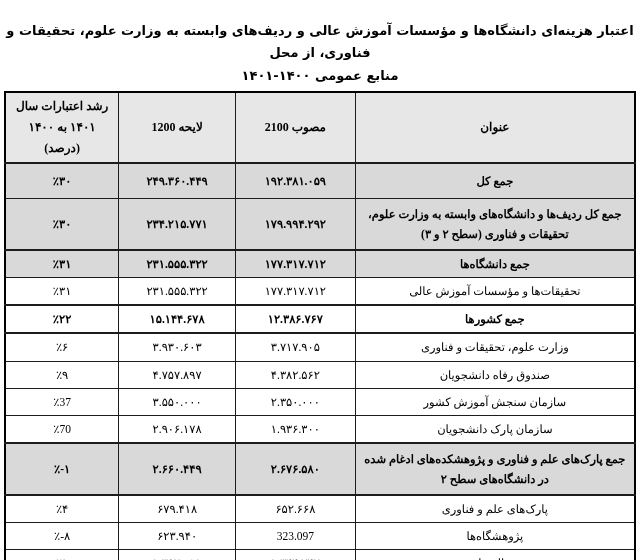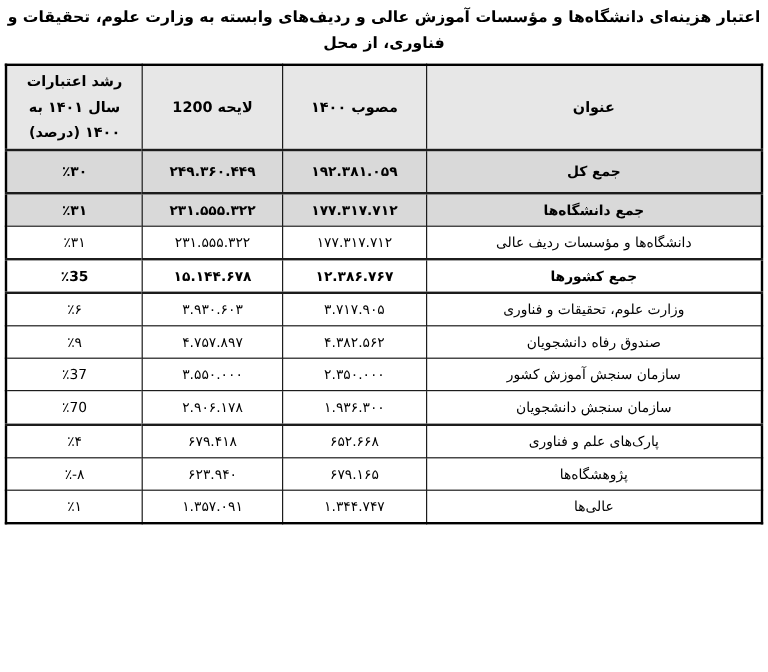--- a/index.html
+++ b/index.html
@@ -4,36 +4,36 @@
 <style>
   html,body{margin:0;padding:0;background:#ffffff;}
   body{
     width:640px;height:560px;overflow:hidden;
     font-family:"DejaVu Sans",sans-serif;
     color:#000;
   }
   .page{width:640px;height:560px;direction:rtl;}
   .title{
     direction:rtl;text-align:center;font-weight:bold;
-    font-size:13px;line-height:1.72;padding-top:4px;
+    font-size:13px;line-height:1.72;padding-top:20px;
   }
   table{
     width:632px;margin:4px auto 0 auto;
     border-collapse:collapse;table-layout:fixed;direction:rtl;
     border:2px solid #000;
   }
   col.c-title{width:278px;}
   col.c-approved{width:119px;}
   col.c-bill{width:116px;}
   col.c-growth{width:113px;}
   th,td{
     border:1px solid #1c1c1c;
     text-align:center;vertical-align:middle;
     padding:3px 5px;
-    font-size:11.5px;line-height:1.75;
+    font-size:11.5px;line-height:1.75;font-family:Liberation Serif, serif;
   }
   thead th{
     height:62px;font-weight:bold;font-size:12px;
     background:var(--header-shade,#e7e7e7);
     border-bottom-width:2px;
   }
   tbody td{height:20px;}
   tr.size-md td{height:28px;}
   tr.size-lg td{height:44px;}
   tr.shaded td{background:var(--row-shade,#d9d9d9);}
@@ -41,95 +41,108 @@
   tr.thick-top td{border-top-width:2px;}
   td.num{direction:ltr;}
 </style>
 </head>
 <body>
 
 <div class="page">
 
   <div class="title">
     <div>اعتبار هزینه‌ای دانشگاه‌ها و مؤسسات آموزش عالی و ردیف‌های وابسته به وزارت علوم، تحقیقات و فناوری، از محل</div>
+    <div>منابع عمومی ۱۴۰۰-۱۴۰۱</div>
   </div>
 
   <table>
     <colgroup>
       <col class="c-title">
         <col class="c-approved">
         <col class="c-bill">
         <col class="c-growth">
     </colgroup>
     <thead>
       <tr>
         <th>عنوان</th>
-        <th>مصوب ۱۴۰۰</th>
+        <th>مصوب 2100</th>
         <th>لایحه 1200</th>
         <th>رشد اعتبارات سال ۱۴۰۱ به ۱۴۰۰ (درصد)</th>
       </tr>
     </thead>
     <tbody id="table-body">
         <tr class="shaded bold size-md">
           <td>جمع کل</td>
           <td class="num" dir="ltr">۱۹۲.۳۸۱.۰۵۹</td>
           <td class="num" dir="ltr">۲۴۹.۳۶۰.۴۴۹</td>
           <td class="num" dir="ltr">٪۳۰</td>
         </tr>
+        <tr class="shaded bold size-lg">
+          <td>جمع کل ردیف‌ها و دانشگاه‌های وابسته به وزارت علوم، تحقیقات و فناوری (سطح ۲ و ۳)</td>
+          <td class="num" dir="ltr">۱۷۹.۹۹۴.۲۹۲</td>
+          <td class="num" dir="ltr">۲۳۴.۲۱۵.۷۷۱</td>
+          <td class="num" dir="ltr">٪۳۰</td>
+        </tr>
         <tr class="shaded bold thick-top">
           <td>جمع دانشگاه‌ها</td>
           <td class="num" dir="ltr">۱۷۷.۳۱۷.۷۱۲</td>
           <td class="num" dir="ltr">۲۳۱.۵۵۵.۳۲۲</td>
           <td class="num" dir="ltr">٪۳۱</td>
         </tr>
         <tr class="">
-          <td>دانشگاه‌ها و مؤسسات ردیف عالی</td>
+          <td>تحقیقات‌ها و مؤسسات آموزش عالی</td>
           <td class="num" dir="ltr">۱۷۷.۳۱۷.۷۱۲</td>
           <td class="num" dir="ltr">۲۳۱.۵۵۵.۳۲۲</td>
           <td class="num" dir="ltr">٪۳۱</td>
         </tr>
         <tr class="bold thick-top">
           <td>جمع کشور‌ها</td>
           <td class="num" dir="ltr">۱۲.۳۸۶.۷۶۷</td>
           <td class="num" dir="ltr">۱۵.۱۴۴.۶۷۸</td>
-          <td class="num" dir="ltr">٪35</td>
+          <td class="num" dir="ltr">٪۲۲</td>
         </tr>
         <tr class="thick-top">
           <td>وزارت علوم، تحقیقات و فناوری</td>
           <td class="num" dir="ltr">۳.۷۱۷.۹۰۵</td>
           <td class="num" dir="ltr">۳.۹۳۰.۶۰۳</td>
           <td class="num" dir="ltr">٪۶</td>
         </tr>
         <tr class="">
           <td>صندوق رفاه دانشجویان</td>
           <td class="num" dir="ltr">۴.۳۸۲.۵۶۲</td>
           <td class="num" dir="ltr">۴.۷۵۷.۸۹۷</td>
           <td class="num" dir="ltr">٪۹</td>
         </tr>
         <tr class="">
           <td>سازمان سنجش آموزش کشور</td>
           <td class="num" dir="ltr">۲.۳۵۰.۰۰۰</td>
           <td class="num" dir="ltr">۳.۵۵۰.۰۰۰</td>
           <td class="num" dir="ltr">٪37</td>
         </tr>
         <tr class="">
-          <td>سازمان سنجش دانشجویان</td>
+          <td>سازمان پارک دانشجویان</td>
           <td class="num" dir="ltr">۱.۹۳۶.۳۰۰</td>
           <td class="num" dir="ltr">۲.۹۰۶.۱۷۸</td>
           <td class="num" dir="ltr">٪70</td>
+        </tr>
+        <tr class="shaded bold size-lg thick-top">
+          <td>جمع پارک‌های علم و فناوری و پژوهشکده‌های ادغام شده در دانشگاه‌های سطح ۲</td>
+          <td class="num" dir="ltr">۲.۶۷۶.۵۸۰</td>
+          <td class="num" dir="ltr">۲.۶۶۰.۴۴۹</td>
+          <td class="num" dir="ltr">٪-۱</td>
         </tr>
         <tr class="thick-top">
           <td>پارک‌های علم و فناوری</td>
           <td class="num" dir="ltr">۶۵۲.۶۶۸</td>
           <td class="num" dir="ltr">۶۷۹.۴۱۸</td>
           <td class="num" dir="ltr">٪۴</td>
         </tr>
         <tr class="">
           <td>پژوهشگاه‌ها</td>
-          <td class="num" dir="ltr">۶۷۹.۱۶۵</td>
+          <td class="num" dir="ltr">323.097</td>
           <td class="num" dir="ltr">۶۲۳.۹۴۰</td>
           <td class="num" dir="ltr">٪-۸</td>
         </tr>
         <tr class="">
           <td>عالی‌ها</td>
           <td class="num" dir="ltr">۱.۳۴۴.۷۴۷</td>
           <td class="num" dir="ltr">۱.۳۵۷.۰۹۱</td>
           <td class="num" dir="ltr">٪۱</td>
         </tr>
       </tbody>

